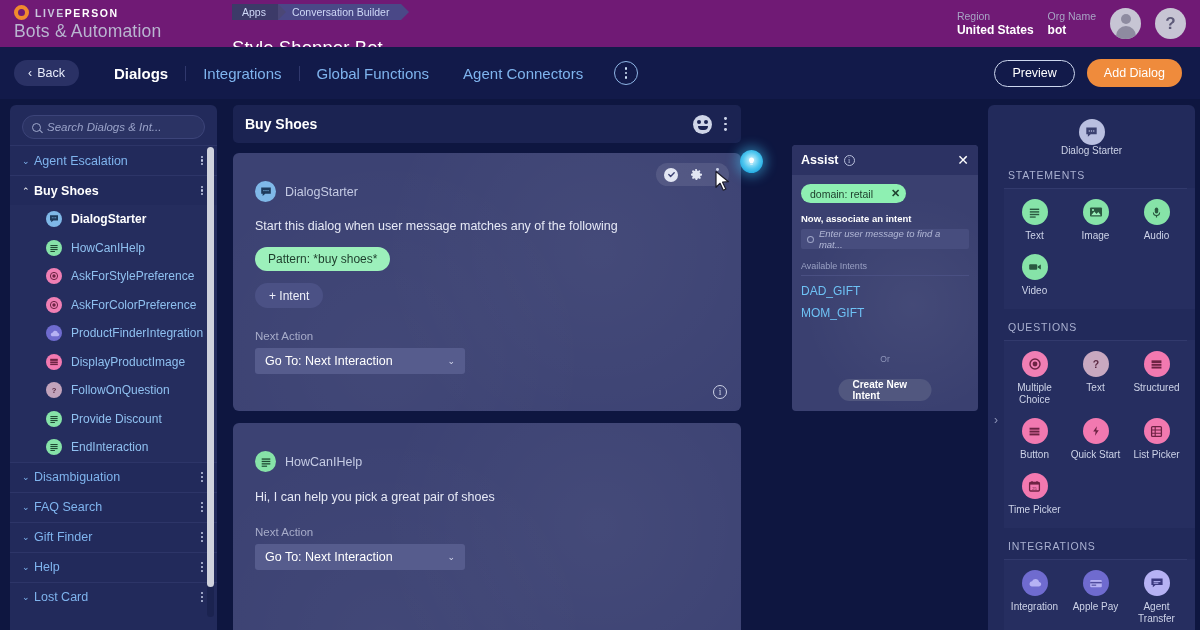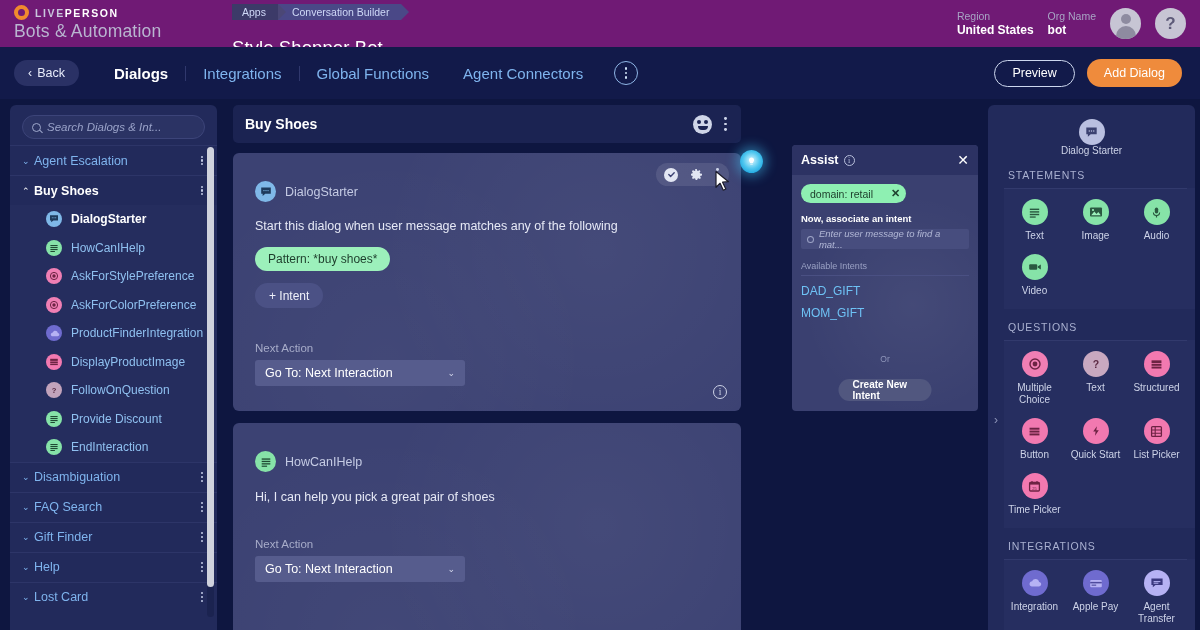--- a/index.html
+++ b/index.html
@@ -168,21 +168,21 @@
   .node-body { padding: 17px 22px 0 22px; }
   .node-desc { font-size: 12.5px; color: #e6e9f6; }
   .pill-green {
     display: inline-flex; align-items: center; height: 24px; padding: 0 13px; border-radius: 12px;
     background: #9cf0bb; color: #1d3d2b; font-size: 12px; margin-top: 14px; cursor: pointer;
   }
   .pill-dark {
     display: inline-flex; align-items: center; height: 25px; padding: 0 14px; border-radius: 13px;
     background: #4b5185; color: #eef0f9; font-size: 12px; margin-top: 12px; cursor: pointer;
   }
-  .fieldlbl { font-size: 11.5px; color: #a7acc9; margin-top: 34px; }
+  .fieldlbl { font-size: 11.5px; color: #a7acc9; margin-top: 22px; }
   .select {
     margin-top: 6px; width: 210px; height: 26px; background: #565c8d; border-radius: 3px;
     display: flex; align-items: center; padding: 0 10px; color: #ffffff; font-size: 12.5px; cursor: pointer;
   }
   .select .cv { margin-left: auto; font-size: 9px; color: #d5d9ec; }
   .info-ico {
     position: absolute; right: 14px; bottom: 12px; width: 14px; height: 14px; border-radius: 50%;
     border: 1.2px solid #cdd2e6; color: #cdd2e6; font-size: 9.5px; display:flex; align-items:center; justify-content:center;
     font-family: "Liberation Serif", serif; cursor: pointer;
   }

